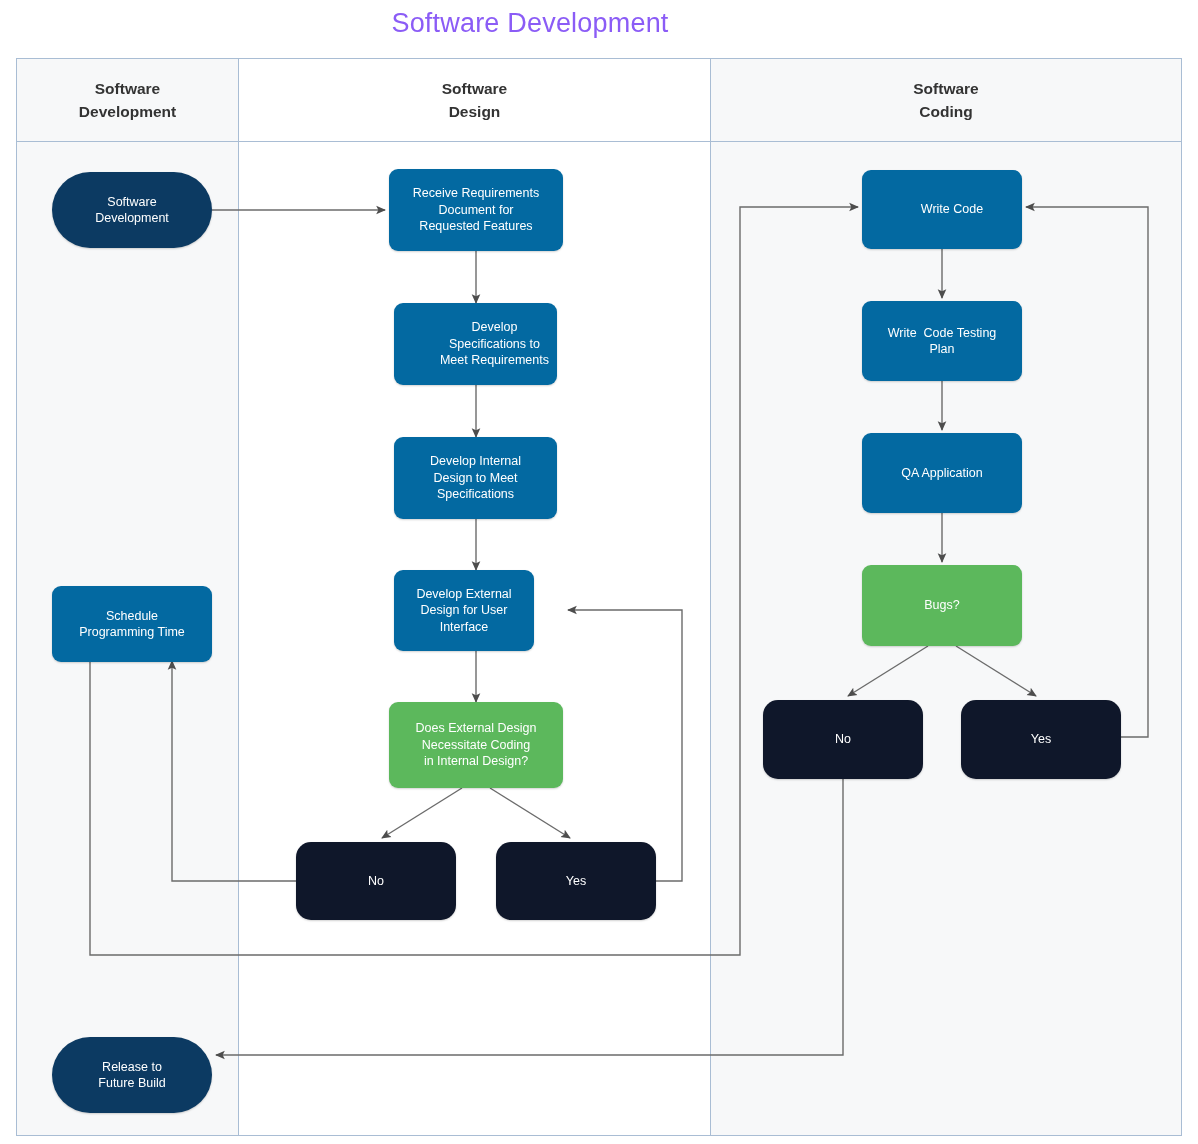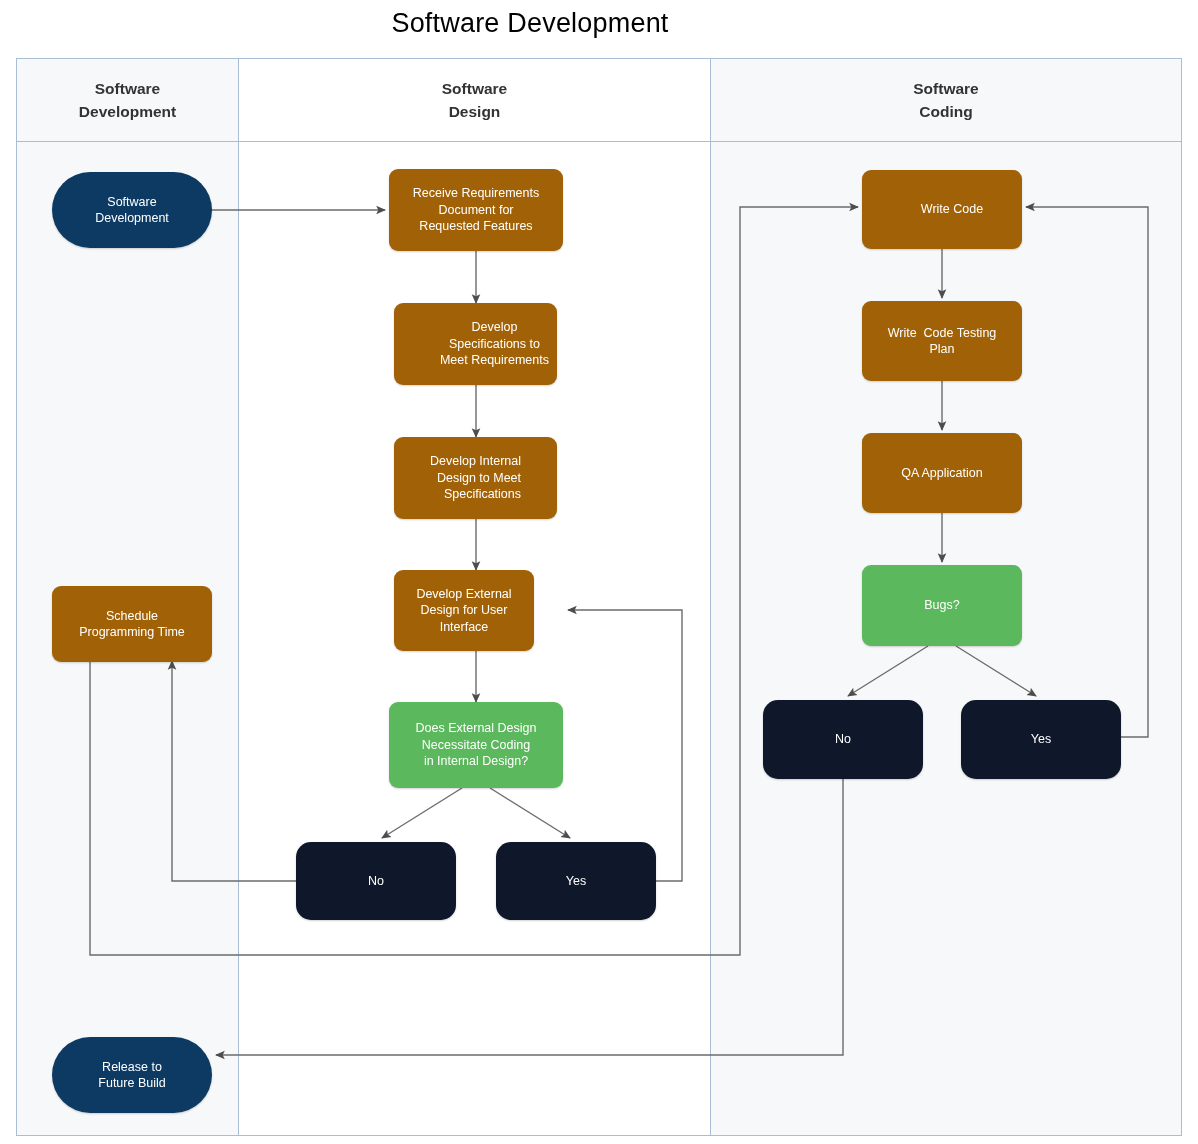--- a/index.html
+++ b/index.html
@@ -3,21 +3,21 @@
 <meta charset="utf-8">
 <style>
   html,body{margin:0;padding:0;background:#ffffff;}
   body{
     width:1198px;height:1144px;position:relative;overflow:hidden;
     font-family:"Liberation Sans","DejaVu Sans",sans-serif;
     -webkit-font-smoothing:antialiased;
   }
   #chart-title{
     position:absolute;left:0;top:8px;width:1060px;text-align:center;
-    font-size:27px;color:#000000;font-weight:400;letter-spacing:.2px;
+    font-size:27px;color:#8b5cf6;font-weight:400;letter-spacing:.2px;
   }
   #swimlane-frame{
     position:absolute;left:16px;top:58px;width:1166px;height:1078px;
     border:1px solid #a9bdd4;box-sizing:border-box;background:#f7f8f9;
   }
   .lane{position:absolute;top:0;height:100%;box-sizing:border-box;}
   .lane.mid{background:#ffffff;border-left:1px solid #a9bdd4;border-right:1px solid #a9bdd4;}
   .lane-header{
     position:absolute;top:0;height:83px;box-sizing:border-box;
     display:flex;align-items:center;justify-content:center;
@@ -26,21 +26,21 @@
   }
   .lane-header.mid{background:#ffffff;border-left:1px solid #a9bdd4;border-right:1px solid #a9bdd4;}
   #svg-layer{position:absolute;left:0;top:0;width:1198px;height:1144px;}
   .node{
     position:absolute;box-sizing:border-box;display:flex;
     align-items:center;justify-content:center;text-align:center;
     color:#ffffff;font-size:12.5px;line-height:1.32;padding:4px 8px;
     box-shadow:0 1px 2px rgba(0,0,0,.18);
   }
   .terminator{border-radius:80px;background:#0c3a62;}
-  .process{border-radius:9px;background:#a16207;}
+  .process{border-radius:9px;background:#0369a1;}
   .decision{border-radius:9px;background:#5cb85c;}
   .branch{border-radius:15px;background:#0f172a;}
 </style>
 </head>
 <body>
 
 <div id="chart-title">Software Development</div>
 
 <div id="swimlane-frame">
   <div class="lane mid" style="left:221px;width:473px;"></div>
@@ -122,21 +122,21 @@
 </div>
 
 <div class="node process" style="left:394px;top:303px;width:163px;height:82px;justify-content:flex-end;">
   <div>
     <div>Develop</div>
     <div>Specifications to</div>
     <div>Meet Requirements</div>
   </div>
 </div>
 
-<div class="node process" style="left:394px;top:437px;width:163px;height:82px;text-align:right;">
+<div class="node process" style="left:394px;top:437px;width:163px;height:82px;">
   <div>
     <div>Develop Internal</div>
     <div>Design to Meet</div>
     <div>Specifications</div>
   </div>
 </div>
 
 <div class="node process" style="left:394px;top:570px;width:140px;height:81px;">
   <div>
     <div>Develop External</div>

